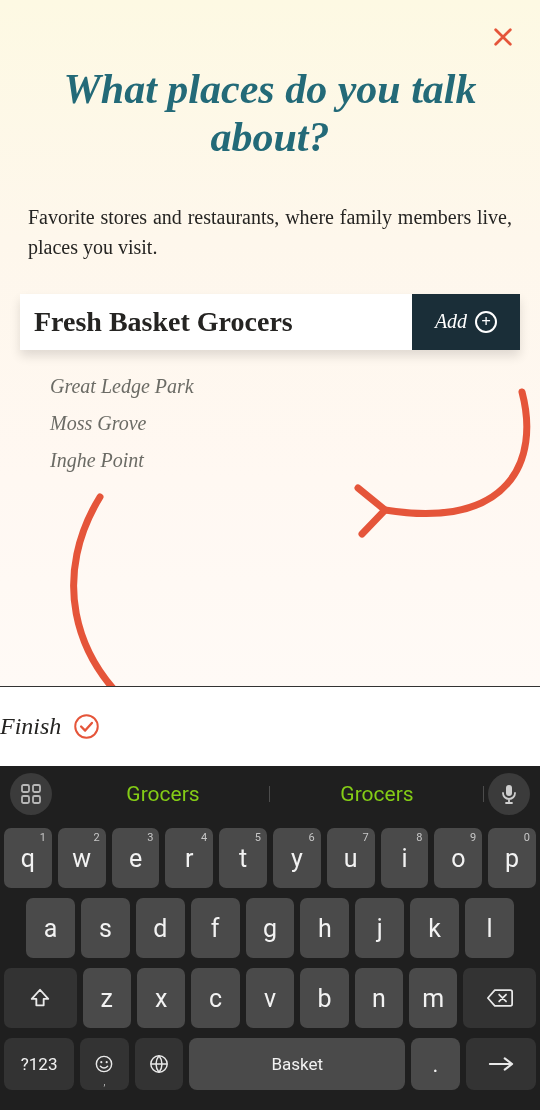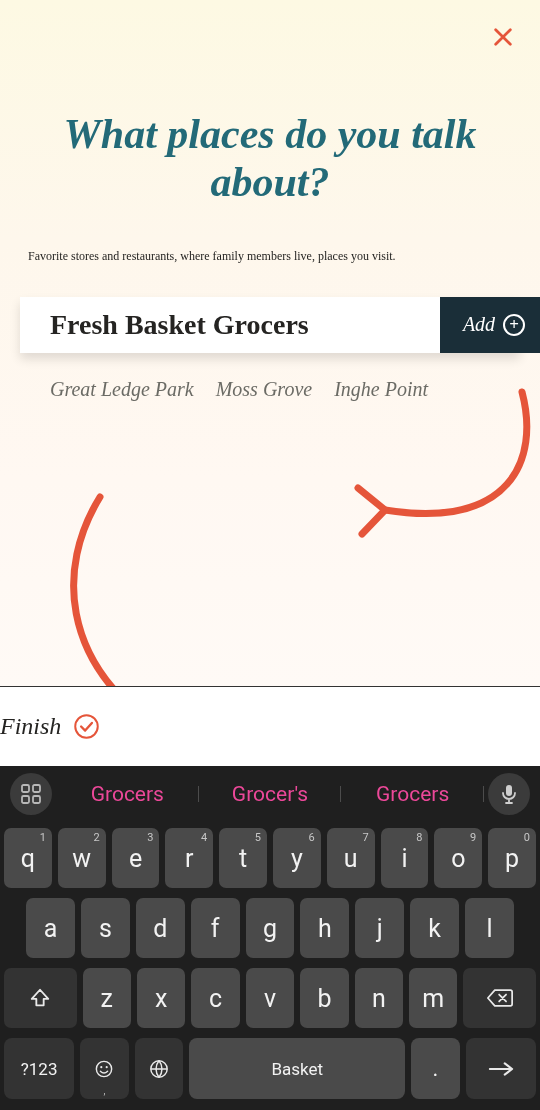--- a/index.html
+++ b/index.html
@@ -15,33 +15,33 @@
   .close-btn {
     position: absolute;
     top: 22px; right: 22px;
     width: 30px; height: 30px;
     display: flex; align-items: center; justify-content: center;
     cursor: pointer;
   }
   .close-btn svg { width: 22px; height: 22px; stroke: #E5553A; stroke-width: 3; stroke-linecap: round; }
 
   .heading {
-    margin-top: 90px;
+    margin-top: 45px;
     text-align: center;
     font-style: italic;
     font-weight: 700;
     font-size: 42px;
     line-height: 1.15;
     color: #236A78;
     font-family: Georgia, serif;
     padding: 0 10px;
   }
   .subheading {
     margin-top: 40px;
-    font-size: 12px;
+    font-size: 20px;
     line-height: 1.5;
     color: #252422;
     text-align: justify;
     font-family: Georgia, serif;
     padding: 0 8px;
     text-align-last: left;
   }
 
   .input-row {
     margin-top: 32px;
@@ -50,21 +50,21 @@
     box-shadow: 0 6px 10px rgba(0,0,0,0.12);
   }
   .place-input {
     flex: 1;
     border: none;
     outline: none;
     font-family: Georgia, serif;
     font-size: 28px;
     font-weight: 600;
     color: #252422;
-    padding: 0 30px;
+    padding: 0 14px;
     background: #fff;
   }
   .add-btn {
     flex: 0 0 108px;
     background: #1A2E38;
     color: #fff;
     display: flex;
     align-items: center;
     justify-content: center;
     gap: 8px;
@@ -81,22 +81,24 @@
     font-style: normal;
     font-size: 17px;
     line-height: 1;
     font-weight: bold;
   }
 
   .suggestions {
     margin-top: 25px;
     display: flex;
     flex-wrap: wrap;
+    justify-content: center;
     gap: 14px 22px;
     padding: 0 30px;
+    flex-direction: column;
   }
   .suggestion {
     font-style: italic;
     font-size: 20px;
     color: #6B6B65;
     font-family: Georgia, serif;
     cursor: pointer;
   }
 
   .arrows {
@@ -145,21 +147,21 @@
     width: 42px; height: 42px;
     border-radius: 50%;
     background: #3B3B3B;
     display: flex; align-items: center; justify-content: center;
     margin: 0 4px;
   }
   .kb-sugg-item {
     flex: 1;
     text-align: center;
     font-size: 21px;
-    color: #ec4899;
+    color: #84cc16;
     position: relative;
   }
   .kb-sugg-item:not(:last-of-type)::after {
     content: "";
     position: absolute;
     right: 0; top: 15%; height: 70%;
     width: 1px; background: #4c4c4c;
   }
   .kb-rows { flex: 1; padding: 6px 4px 8px; display: flex; flex-direction: column; gap: 10px; }
   .kb-row { display: flex; gap: 6px; justify-content: center; }
@@ -177,21 +179,21 @@
   }
   .key .hint {
     position: absolute;
     top: 3px; right: 6px;
     font-size: 11px;
     color: #C7C7C7;
   }
   .key.dark { background: #333333; }
   .key.wide { flex: 1.5; }
   .space-key { flex: 4; font-size: 17px; }
-  .kb-row.bottom .key { height: 61px; border-radius: 8px; }
+  .kb-row.bottom .key { height: 52px; border-radius: 8px; }
 </style>
 </head>
 <body>
 
 <div class="top">
   <div class="close-btn">
     <svg viewBox="0 0 24 24">
         <path d="M4 4 L20 20 M20 4 L4 20" fill="none"></path>
       </svg>
   </div>
@@ -238,21 +240,20 @@
   <div class="kb-suggest">
     <div class="kb-tool">
       <svg width="20" height="20" viewBox="0 0 20 20">
         <rect x="1" y="1" width="7" height="7" rx="1.5" fill="none" stroke="#B8B8B8" stroke-width="1.8"></rect>
         <rect x="12" y="1" width="7" height="7" rx="1.5" fill="none" stroke="#B8B8B8" stroke-width="1.8"></rect>
         <rect x="1" y="12" width="7" height="7" rx="1.5" fill="none" stroke="#B8B8B8" stroke-width="1.8"></rect>
         <rect x="12" y="12" width="7" height="7" rx="1.5" fill="none" stroke="#B8B8B8" stroke-width="1.8"></rect>
       </svg>
     </div>
     <div class="kb-sugg-item">Grocers</div>
-    <div class="kb-sugg-item">Grocer's</div>
     <div class="kb-sugg-item">Grocers</div>
     <div class="kb-tool">
       <svg width="18" height="20" viewBox="0 0 18 20">
         <rect x="6" y="1" width="6" height="11" rx="3" fill="#CFCFCF"></rect>
         <path d="M3 9 a6 6 0 0 0 12 0 M9 15 v4 M6 19 h6" stroke="#CFCFCF" stroke-width="1.8" fill="none" stroke-linecap="round"></path>
       </svg>
     </div>
   </div>
 
   <div class="kb-rows">

